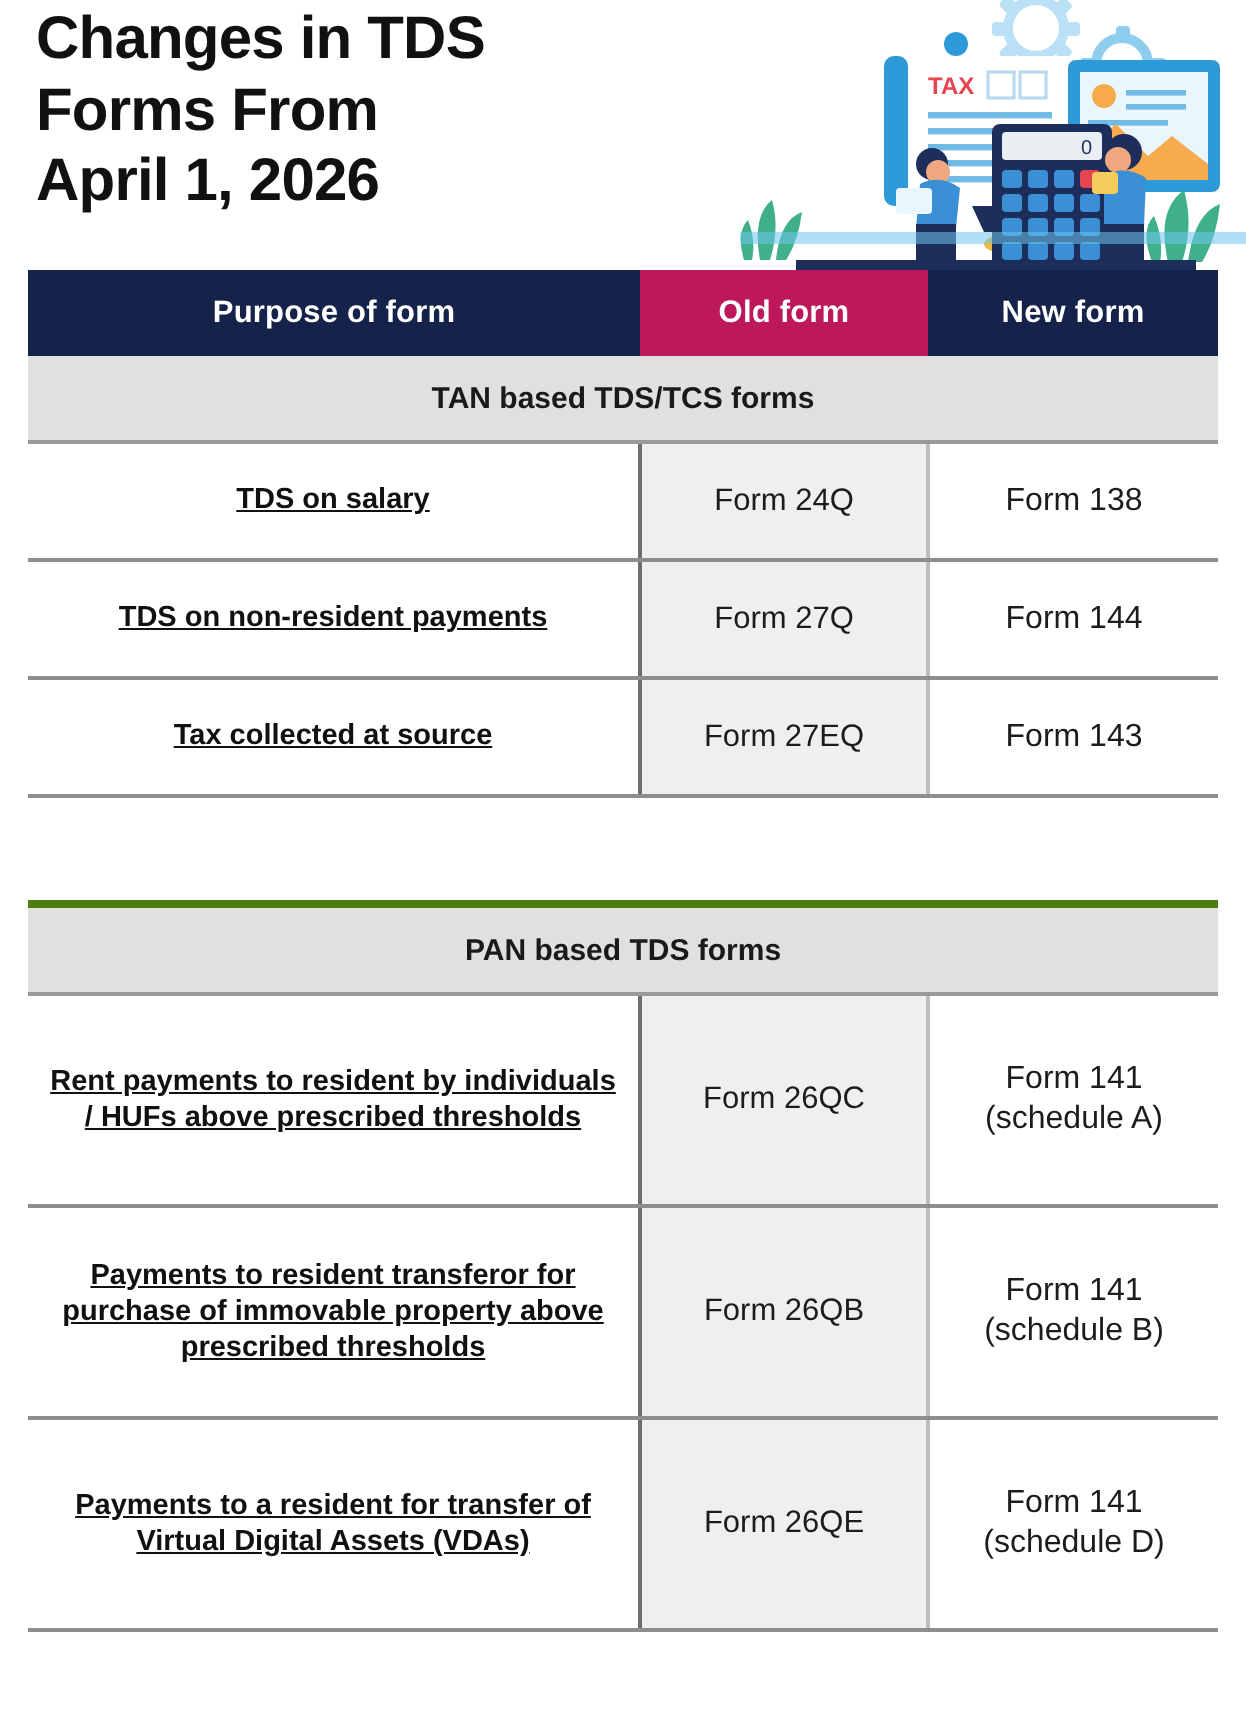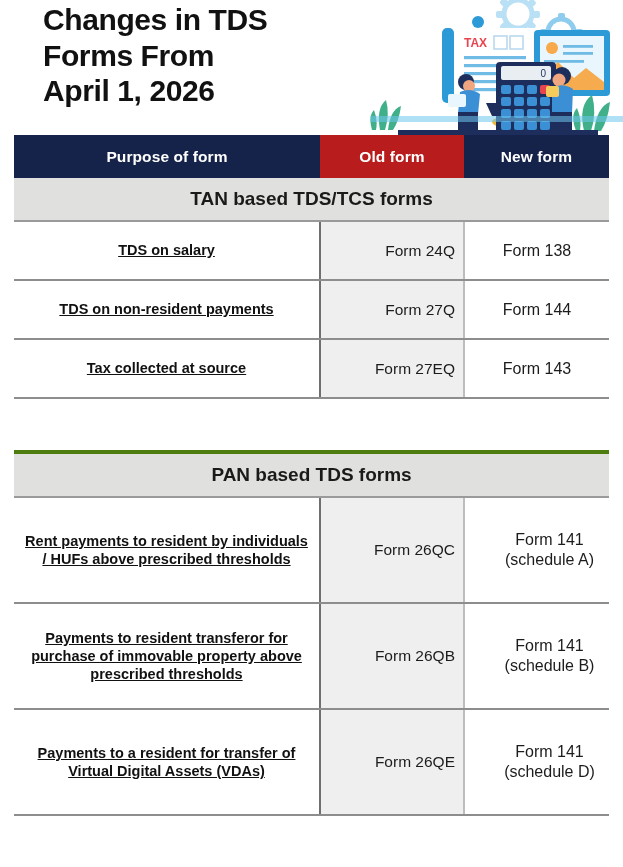--- a/index.html
+++ b/index.html
@@ -69,30 +69,30 @@
     height: 43px;
     vertical-align: middle;
     text-align: center;
     color: #ffffff;
     font-size: 15.5px;
     font-weight: bold;
     letter-spacing: 0.1px;
     margin-left: 20px;
   }
   th.h-purpose { background: #15224a; }
-  th.h-old     { background: #b91c1c; }
+  th.h-old     { background: #be185d; }
   th.h-new     { background: #15224a; }
 
   
   tr.section-row td {
     background: #e0e0de;
     height: 42px;
     text-align: center;
     vertical-align: middle;
-    font-size: 19px;
+    font-size: 15px;
     font-weight: bold;
     color: #1a1a1a;
     border-bottom: 2px solid #9a9a9a;
     padding: 0;
   }
   .t2 tr.section-row td {
     border-top: 4px solid #4d7c0f;
   }
 
   
@@ -110,33 +110,32 @@
     line-height: 1.26;
     border-right: 2px solid #6f6f6f;
     text-decoration: underline;
   }
   td.c-old {
     font-size: 15.5px;
     font-weight: normal;
     color: #1c1c1c;
     background: #efefef;
     border-right: 2px solid #bdbdbd;
-    text-align: right;
   }
   td.c-new {
     font-size: 16px;
     font-weight: normal;
     color: #1c1c1c;
     line-height: 1.22;
   }
 
   .t1 td.c-purpose, .t1 td.c-old, .t1 td.c-new { height: 45px; }
   .t2 td.c-purpose, .t2 td.c-old, .t2 td.c-new { height: 92px; }
 
-  .nowrapline { display: block; white-space: nowrap; margin-left: 25px; }
+  .nowrapline { display: block; white-space: nowrap; }
 </style>
 </head>
 <body>
 
 <div class="header">
 
   <div class="title">
     <span class="nowrapline">Changes in TDS</span>
     <span class="nowrapline">Forms From</span>
     <span class="nowrapline">April 1, 2026</span>

